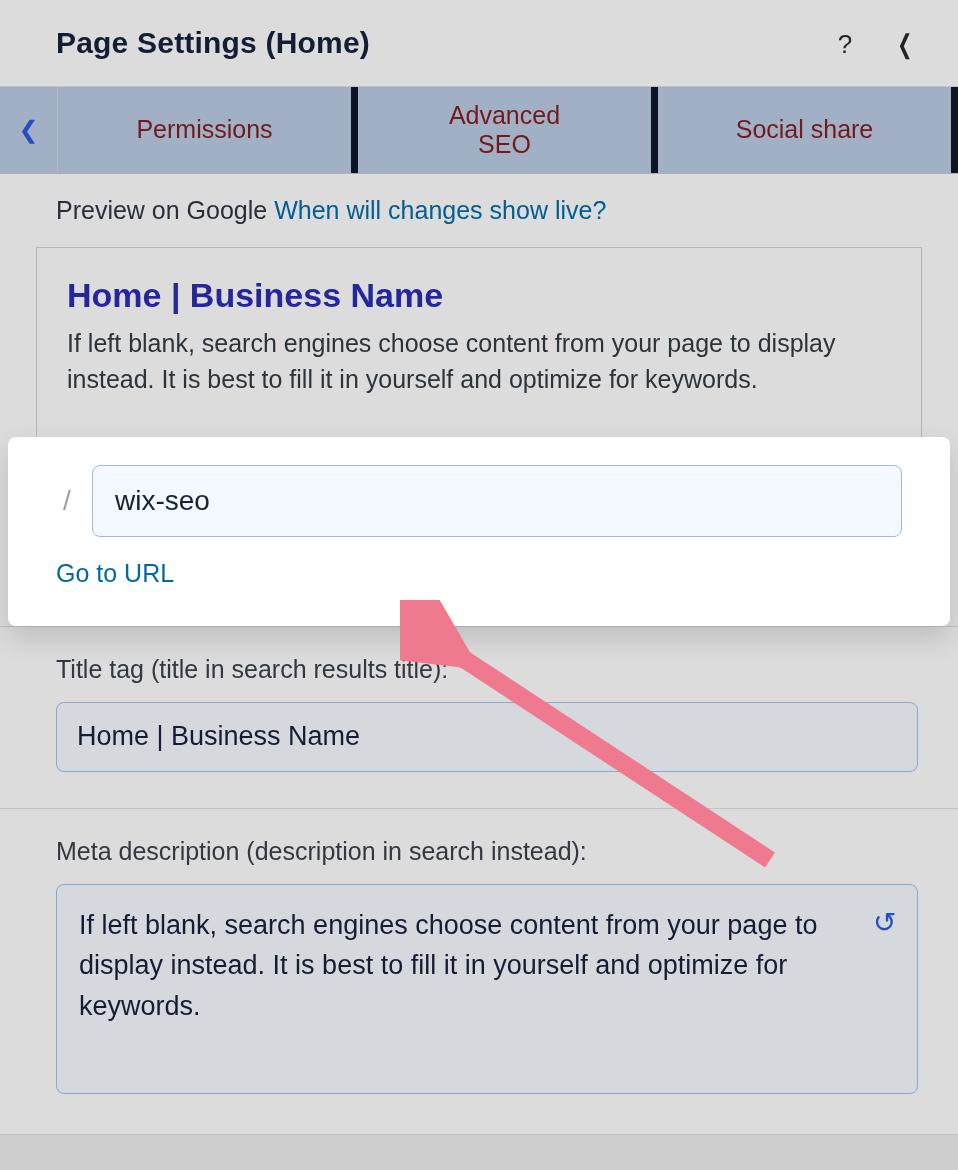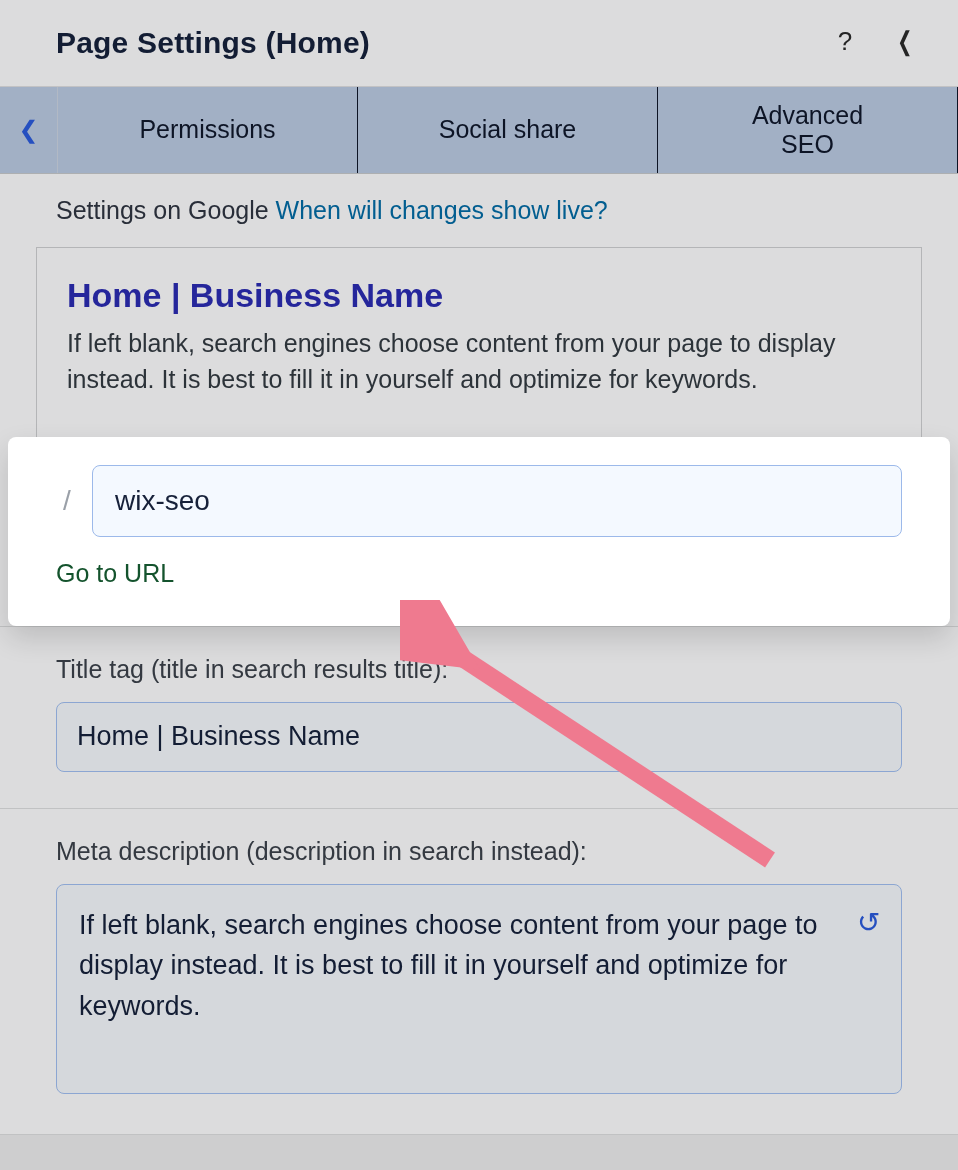--- a/index.html
+++ b/index.html
@@ -16,21 +16,21 @@
     position: absolute;
     inset: 0;
     background: rgba(0,0,0,0.10);
     pointer-events: none;
     z-index: 5;
   }
 
   
   .header {
     display: flex;
-    align-items: flex-start;
+    align-items: flex-end;
     justify-content: space-between;
     padding: 26px 42px 26px 56px;
     background: #f5f5f6;
     border-bottom: 1px solid #d9d9db;
   }
   .header h1 { font-size: 30px; font-weight: 700; letter-spacing: 0.2px; }
   .header .icons { display: flex; gap: 42px; align-items: center; }
   .header .icon { font-size: 26px; color:#2a2a2a; }
   .header .chev { transform: scaleX(0.7); }
 
@@ -44,22 +44,22 @@
     width: 58px;
     display:flex; align-items:center; justify-content:center;
     border-right: 1px solid #c7cfdc;
     font-size: 24px; color:#2a59d6;
   }
   .tab {
     flex: 1;
     text-align: center;
     padding: 28px 8px;
     font-size: 25px;
-    color: #0f172a;
-    border-right: 1px solid #0f172a;
+    color: #7f1d1d;
+    border-right: 7px solid #0f172a;
   }
   .tab.active {
     background: #f5f5f6;
     color: #16213a;
     border-right: none;
   }
   .tab.adv { line-height: 1.15; padding: 14px 8px; }
 
   
   .content { background: #f5f5f6; }
@@ -113,28 +113,28 @@
     border-radius: 8px;
     background: #f4f9ff;
     font-size: 28px;
     padding: 0 22px;
     color: #16213a;
     outline: none;
   }
   .go-link {
     margin-top: 22px;
     font-size: 25px;
-    color: #14532d;
+    color: #0369a1;
     text-decoration: none;
     display: inline-block;
   }
 
   
   .section {
-    padding: 28px 56px 36px 56px;
+    padding: 28px 40px 36px 56px;
     border-top: 1px solid #d7d8da;
     border-bottom: 1px solid #d7d8da;
   }
   .text-input {
     width: 100%;
     height: 70px;
     border: 1px solid #9cb9ea;
     border-radius: 8px;
     background: #eef1f5;
     font-size: 27px;
@@ -182,28 +182,28 @@
   <h1>Page Settings (Home)</h1>
   <div class="icons">
     <span class="icon">?</span>
     <span class="icon chev">❮</span>
   </div>
 </div>
 
 <div class="tabs">
   <div class="tab-back">❮</div>
   <div class="tab">Permissions</div>
+  <div class="tab adv">Advanced<br>SEO</div>
   <div class="tab">Social share</div>
-  <div class="tab adv">Advanced<br>SEO</div>
 </div>
 
 <div class="content">
 
   <div class="preview-row">
-    <span>Settings on Google</span>
+    <span>Preview on Google</span>
     <a href="#">When will changes show live?</a>
   </div>
 
   <div class="preview-box">
     <div class="gtitle">Home | Business Name</div>
     <div class="gdesc">If left blank, search engines choose content from your page to display instead. It is best to fill it in yourself and optimize for keywords.</div>
   </div>
 
   <div class="slug-section">
     <div class="slug-row">

